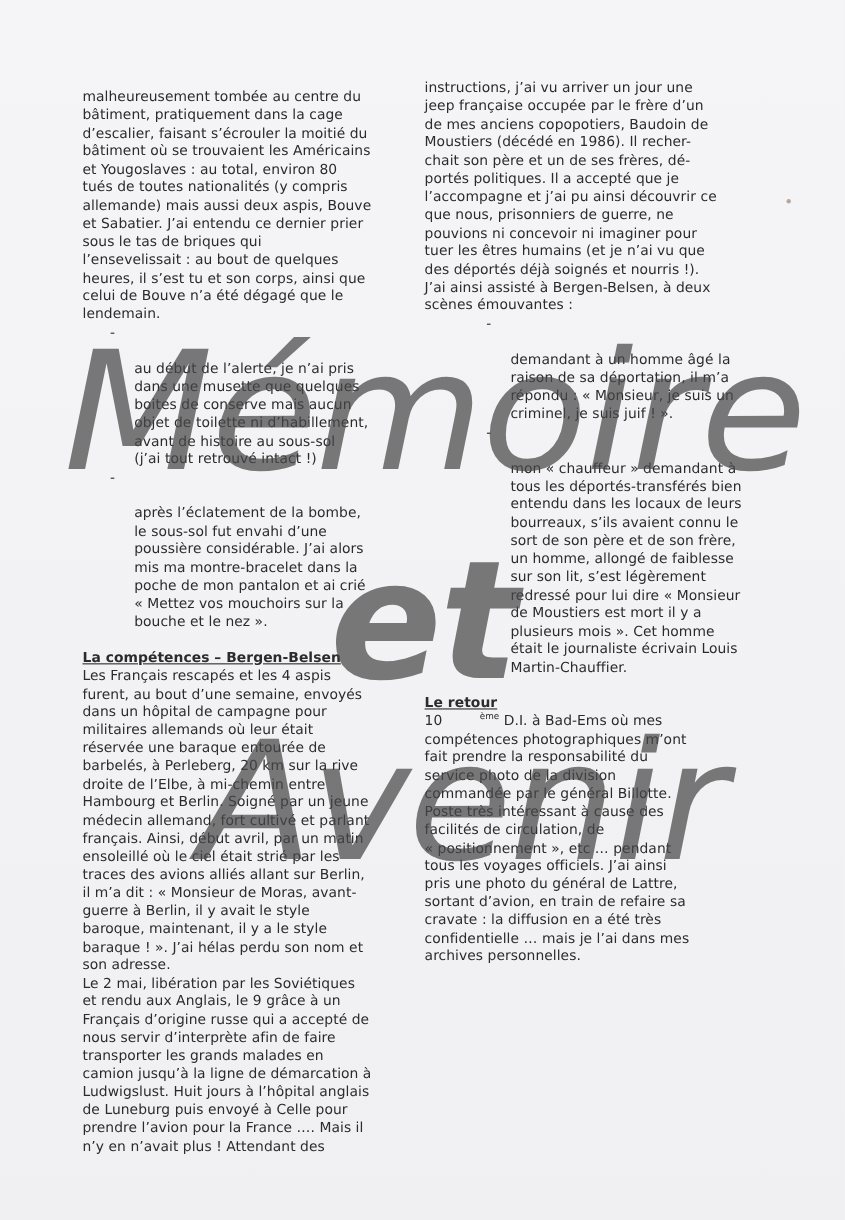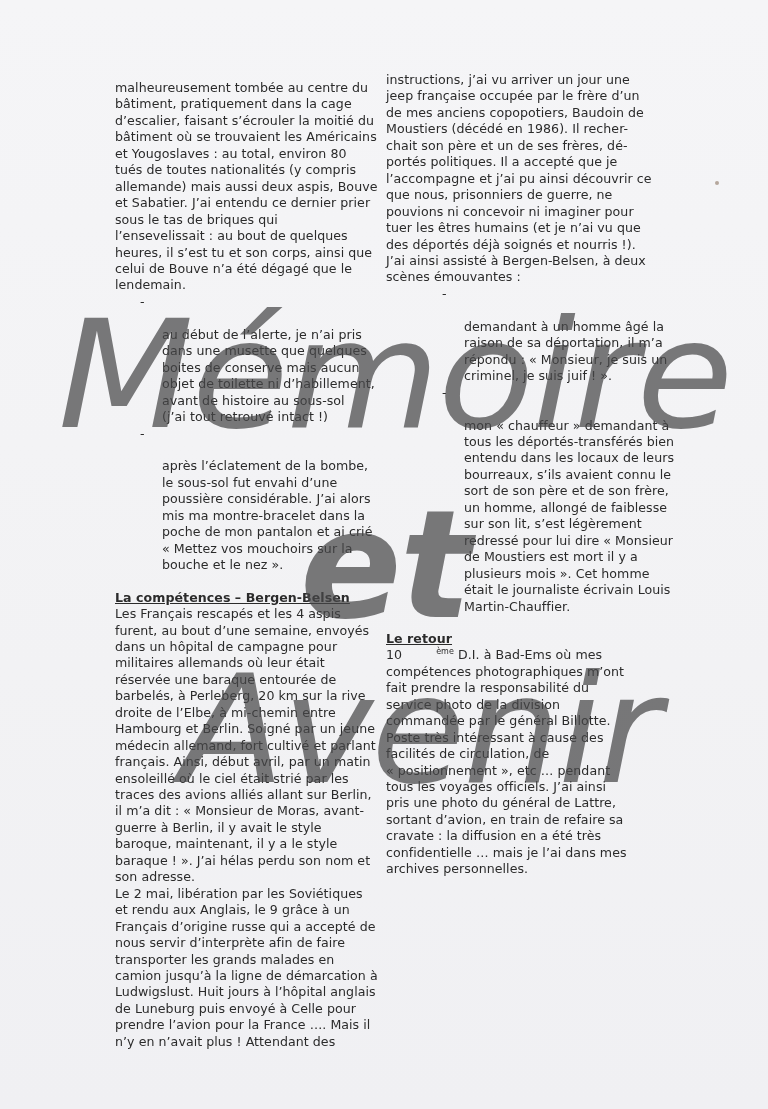--- a/index.html
+++ b/index.html
@@ -4,21 +4,21 @@
 <style>
   html, body { margin:0; padding:0; }
   body {
     width:768px; height:1109px; overflow:hidden; position:relative;
     background:#f3f3f5;
     font-family:"DejaVu Sans", sans-serif;
     color:#2b2b2b;
   }
   .page { position:absolute; inset:0; background:linear-gradient(180deg,#f5f5f7 0%,#f2f2f4 60%,#f0f0f3 100%); }
   .col { position:absolute; font-size:12.6px; line-height:16.45px; letter-spacing:0.05px; }
-  .col-left { left:75px; top:80px; width:290px;margin-left:40px; }
+  .col-left { left:75px; top:80px; width:290px; }
   .col-right { left:386px; top:72px; width:330px; }
   .col p { margin:0; white-space:pre-line; }
   .col .heading { font-weight:bold; text-decoration:underline; margin-top:16px; }
   .bullets { margin:0; padding:0; list-style:none; }
   .bullets li { position:relative; white-space:pre-line; }
   .col-left .bullets li { padding-left:47px; }
   .col-left .bullets li .dash { position:absolute; left:25px; top:0; }
   .col-right .bullets li { padding-left:78px; }
   .col-right .bullets li .dash { position:absolute; left:56px; top:0; }
   sup { font-size:8px; line-height:0;margin-left:34px; }

